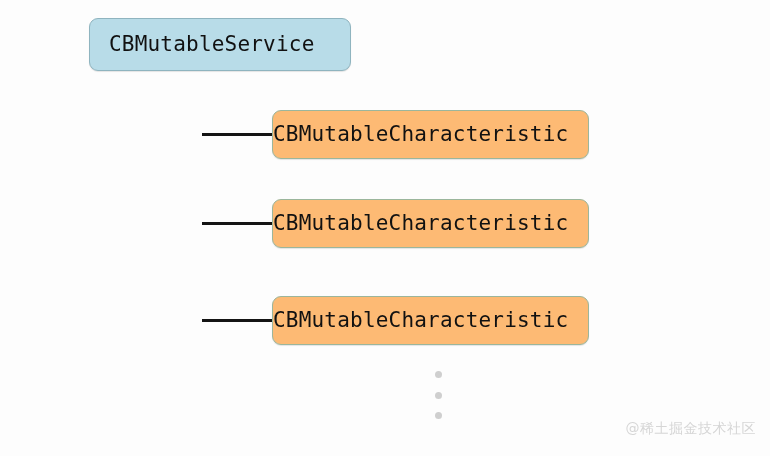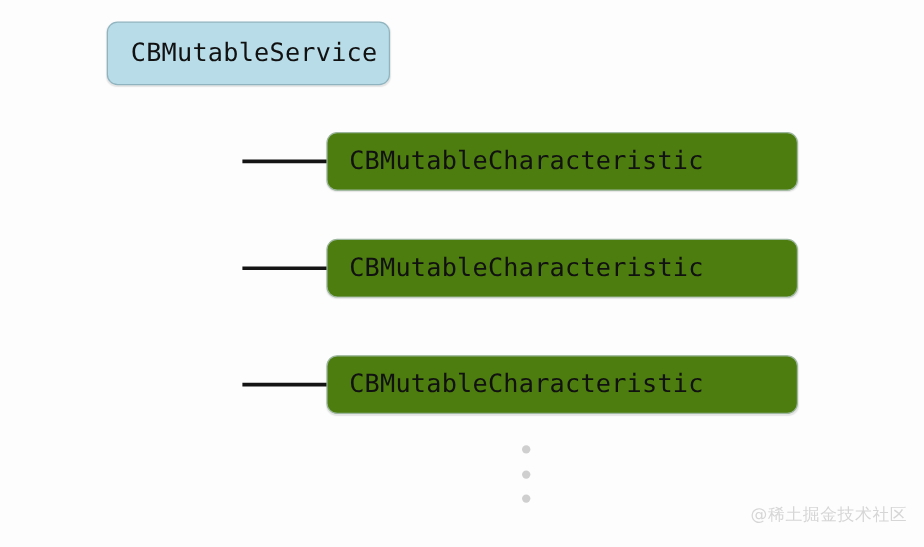--- a/index.html
+++ b/index.html
@@ -40,35 +40,34 @@
     white-space: nowrap;
     color: #111111;
     font-size: 21px;
     letter-spacing: 0.2px;
     line-height: 1;
   }
 
   .node.root {
     left: 89px;
     top: 18px;
-    width: 236px;
+    width: 262px;
     height: 53px;
     background: #b8dce8;
     border-color: #8fb4bf;
     padding-left: 19px;
   }
   .node.root .node-label { font-size: 21px; }
 
   .node.leaf {
     left: 272px;
-    width: 393px;
+    width: 317px;
     height: 49px;
-    background: #4d7c0f;
+    background: #fdba74;
     border-color: #9bb69c;
-    padding-left: 18px;
   }
   .node.leaf-0 { top: 110px; }
   .node.leaf-1 { top: 199px; }
   .node.leaf-2 { top: 296px; }
 
   
   .ellipsis {
     position: absolute;
     left: 434px;
     top: 371px;

